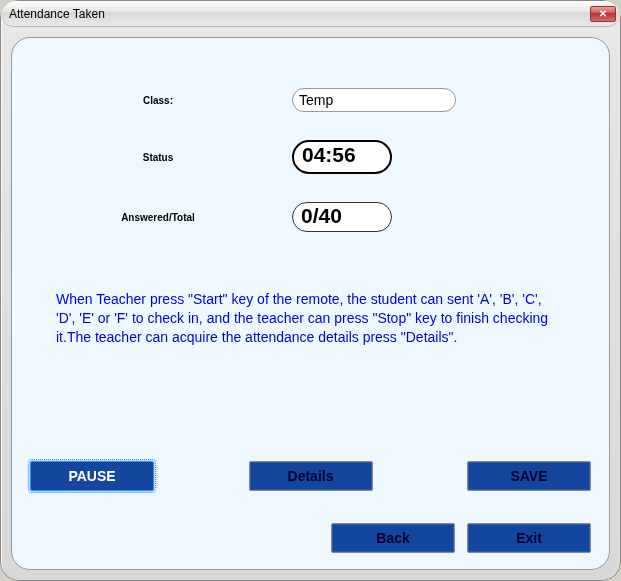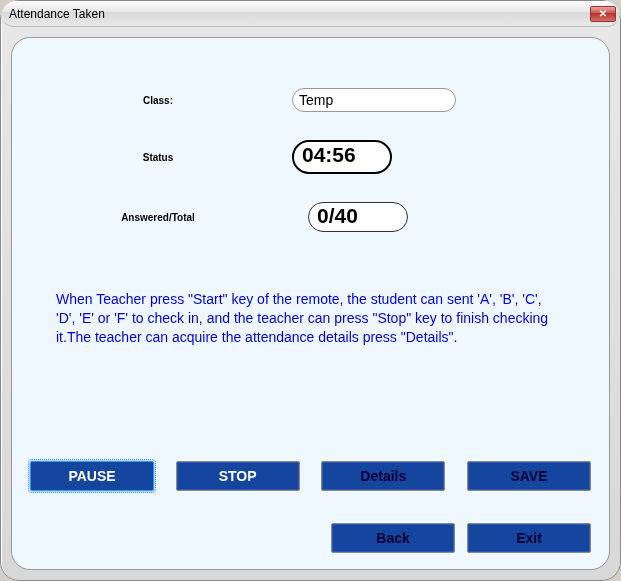--- a/index.html
+++ b/index.html
@@ -88,21 +88,20 @@
 }
 .answered-box {
   border: 1px solid #333;
   background: #fff;
   font-size: 21px;
   font-weight: bold;
   padding: 1px 8px;
   width: 100px;
   height: 30px;
   display: inline-block;
-  margin-left: 16px;
 }
 .instruction {
   color: #0000e0;
   font-size: 14px;
   margin-top: 58px;
   line-height: 1.35;
   padding: 0 8px 0 4px;
 }
 .button-row {
   position: absolute;
@@ -160,21 +159,20 @@
 
     <div class="form-row">
       <div class="form-label">Answered/Total</div>
       <div class="answered-box">0/40</div>
     </div>
 
     <div class="instruction">When Teacher press "Start" key of the remote, the student can sent 'A', 'B', 'C', 'D', 'E' or 'F' to check in, and the teacher can press "Stop" key to finish checking it.The teacher can acquire the attendance details press "Details".</div>
 
     <div class="button-row row1">
       <button class="btn focused">PAUSE</button>
-      <button class="btn">STOP</button>
       <button class="btn btn-dark">Details</button>
       <button class="btn btn-dark">SAVE</button>
     </div>
 
     <div class="button-row row2">
       <button class="btn btn-dark">Back</button>
       <button class="btn btn-dark">Exit</button>
     </div>
 
   </div>

